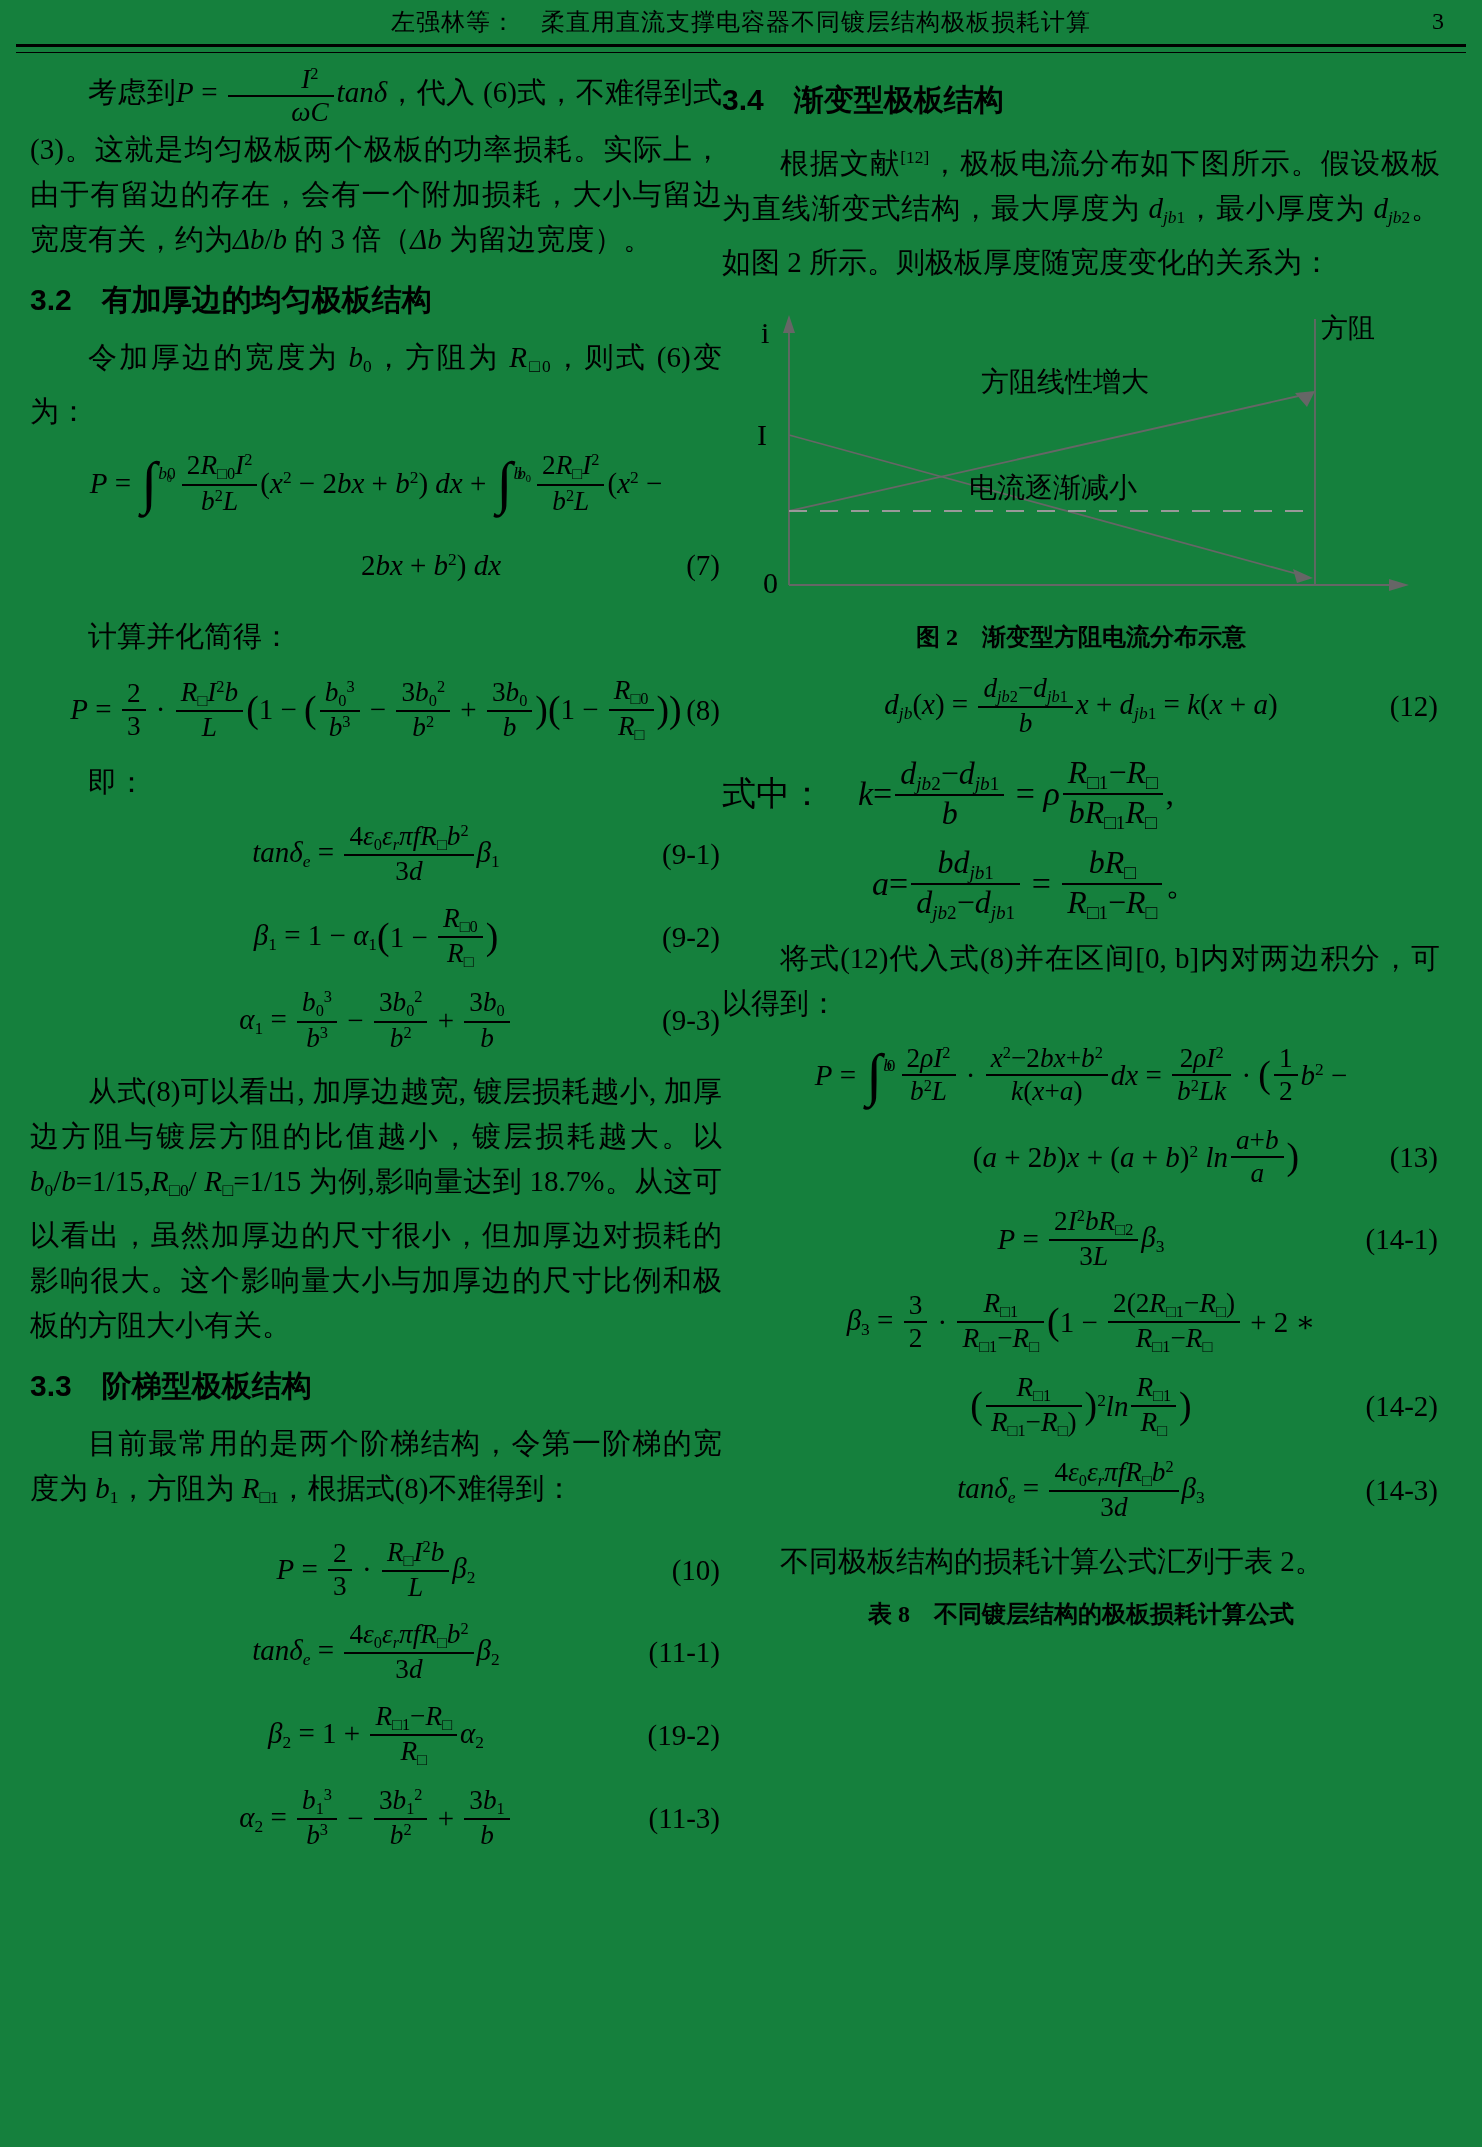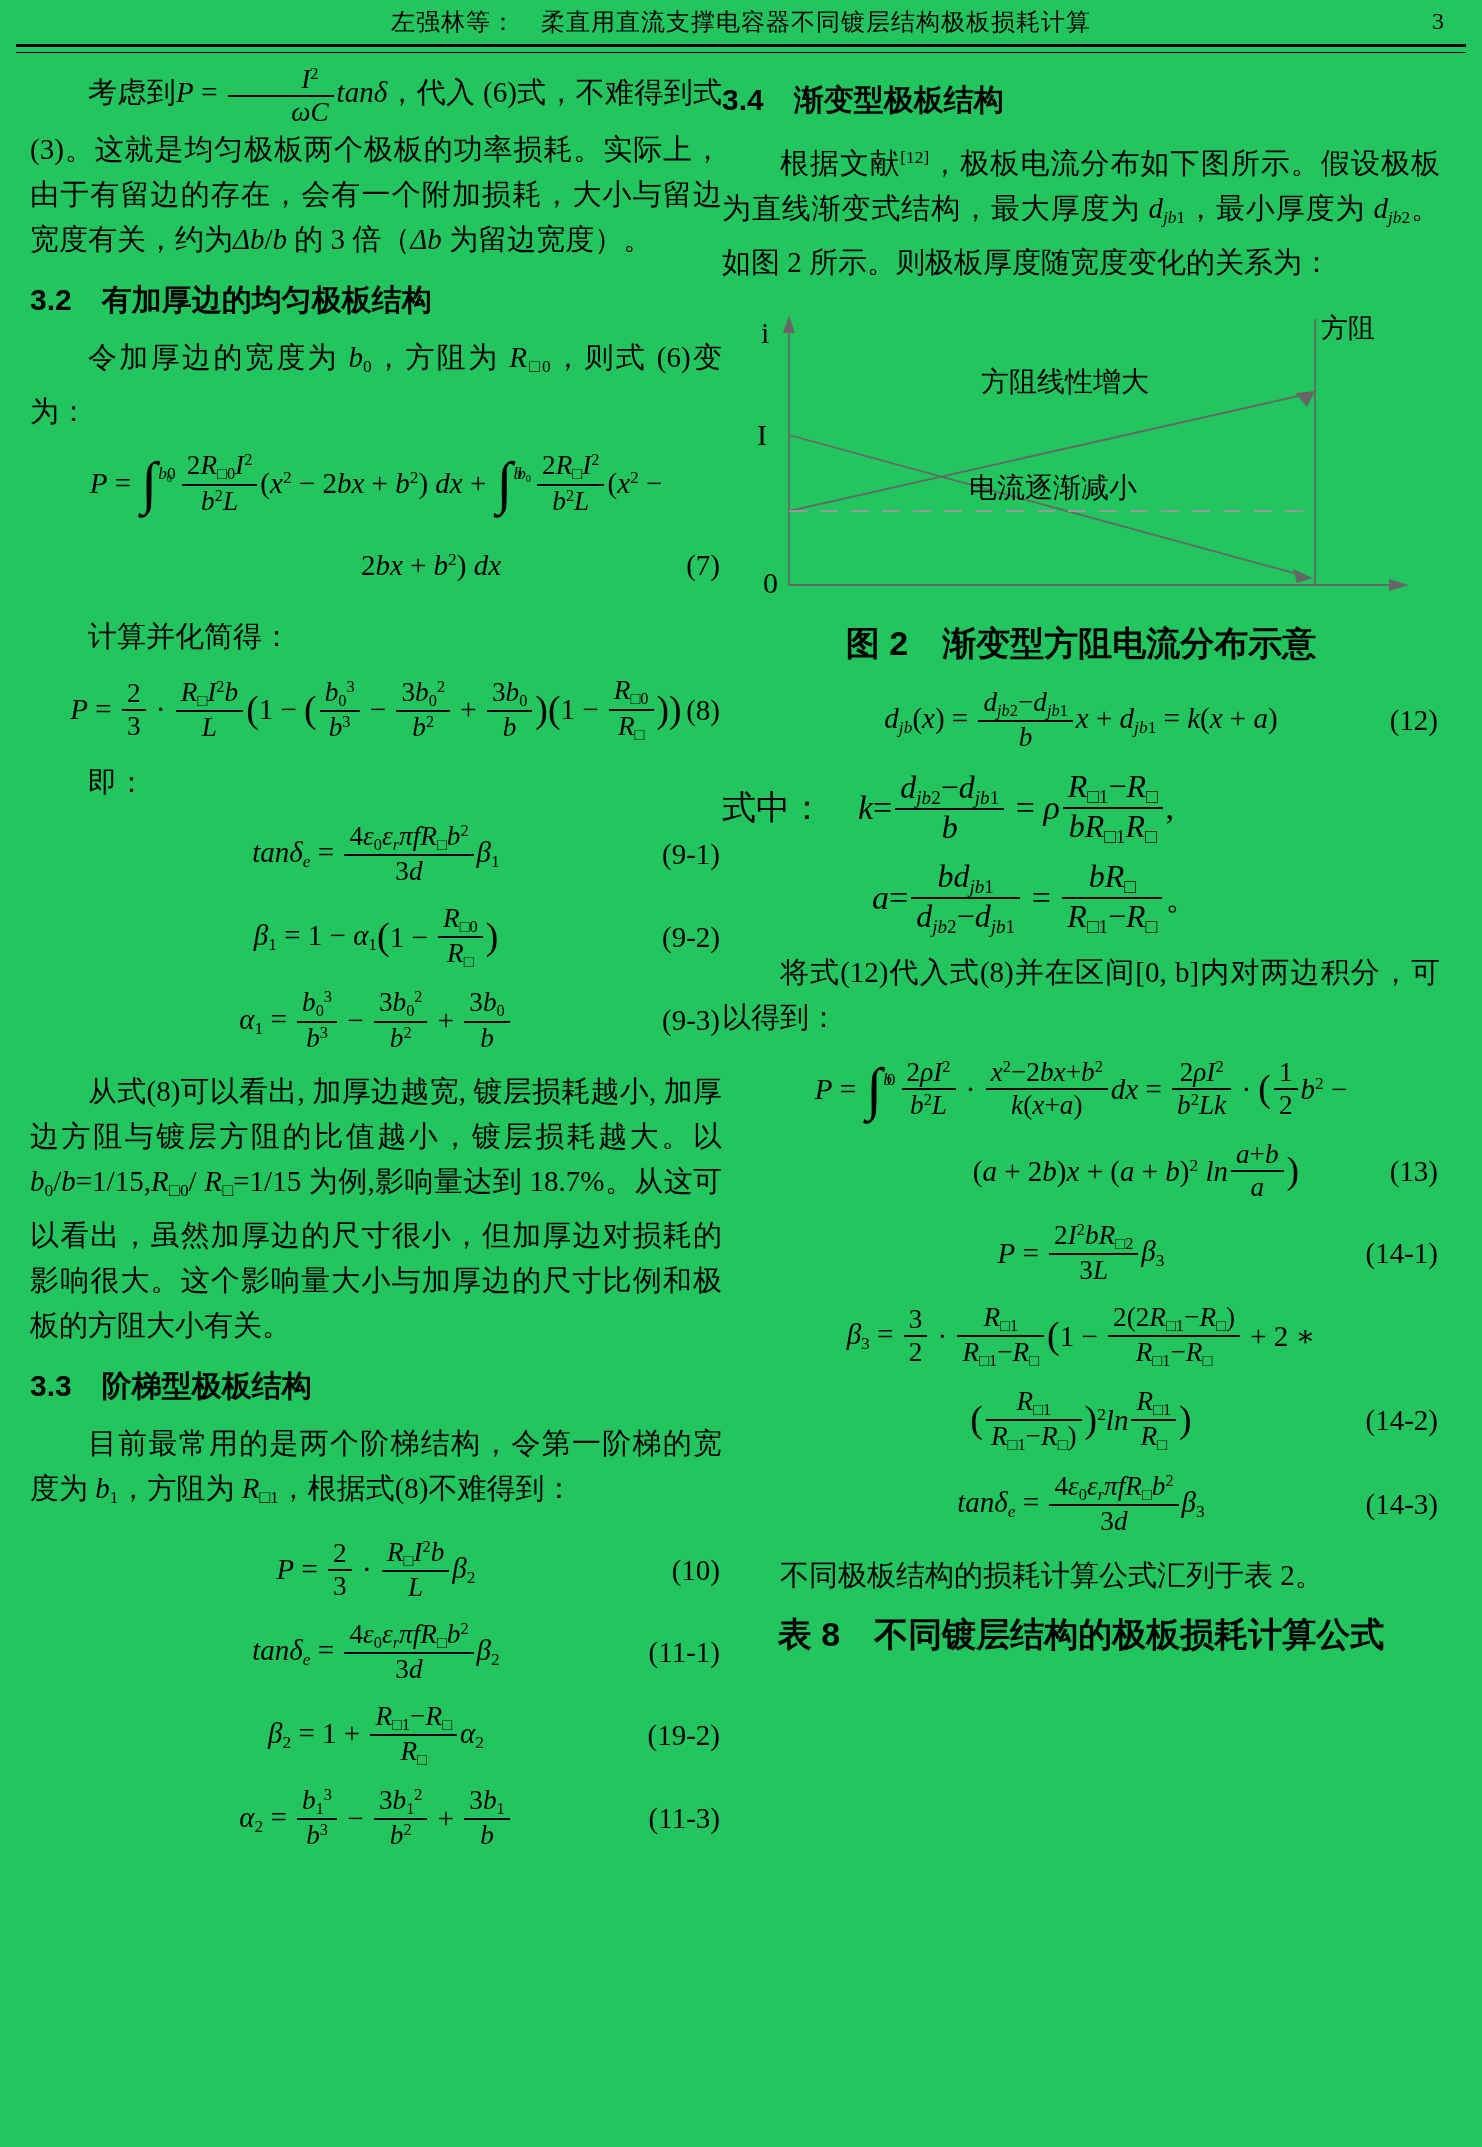--- a/index.html
+++ b/index.html
@@ -1,16 +1,16 @@
 <!DOCTYPE html>
 <html><head>
 <meta charset="utf-8">
 <style>
   html,body{margin:0;padding:0;background:#e8e8e8;}
-  .page{position:relative;width:1482px;height:2147px;margin:0 auto;background:#22c55e;
+  .page{position:relative;width:1482px;height:2147px;margin:0 auto;background:#15803d;
         font-family:"Liberation Serif","DejaVu Serif",serif;color:#000;overflow:hidden;}
   
   .hdr{position:absolute;top:6px;left:16px;right:16px;height:40px;}
   .hdr-title{display:block;text-align:center;font-size:24px;letter-spacing:1px;}
   .hdr-page{position:absolute;right:22px;top:2px;font-size:24px;}
   .hdr-rule{position:absolute;top:44px;left:16px;right:16px;height:5px;
             border-top:3px solid #000;border-bottom:1px solid #000;}
   
   .cols{position:absolute;top:62px;left:30px;display:flex;align-items:flex-start;}
   .col{width:692px;}
@@ -35,22 +35,22 @@
   .sb{font-size:0.6em;vertical-align:-0.3em;}
   .sp{font-size:0.6em;vertical-align:0.55em;}
   .bp{font-size:1.3em;vertical-align:middle;line-height:1;}
   .int{display:inline-flex;align-items:center;margin:0 3px;vertical-align:middle;}
   .intsign{font-size:2em;line-height:0.9;}
   .intb{display:inline-flex;flex-direction:row;justify-content:space-between;
         height:2.3em;font-size:0.6em;margin-left:1px;}
   .intb .lo{margin-left:-5px;}
   
   .figwrap{margin:16px auto 4px;width:672px;}
-  .figcap,.tabcap{font-family:Liberation Sans, sans-serif;font-weight:bold;
-           font-size:34px;text-align:center;text-indent:0;margin:4px 0 20px;}
+  .figcap,.tabcap{font-family:Liberation Serif, serif;font-weight:bold;
+           font-size:24px;text-align:center;text-indent:0;margin:4px 0 20px;}
   .tabcap{margin-top:14px;}
   svg text{font-family:"Liberation Serif","DejaVu Serif",serif;}
 </style>
 </head>
 <body>
 
 <div class="page">
   <div class="hdr">
     <span class="hdr-title">左强林等：　柔直用直流支撑电容器不同镀层结构极板损耗计算</span>
     <span class="hdr-page">3</span>

